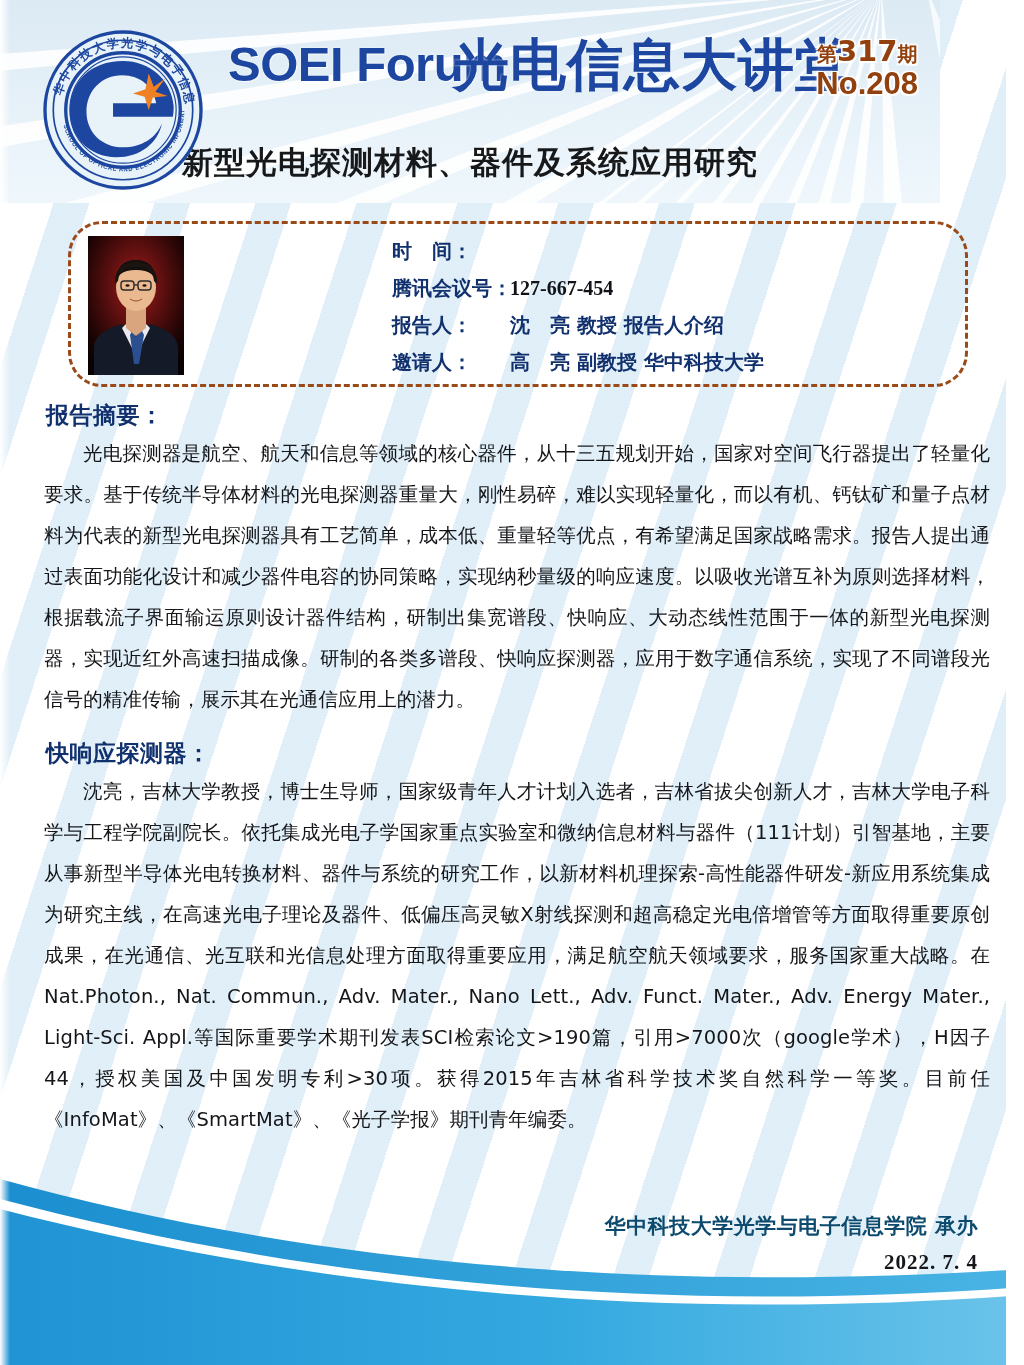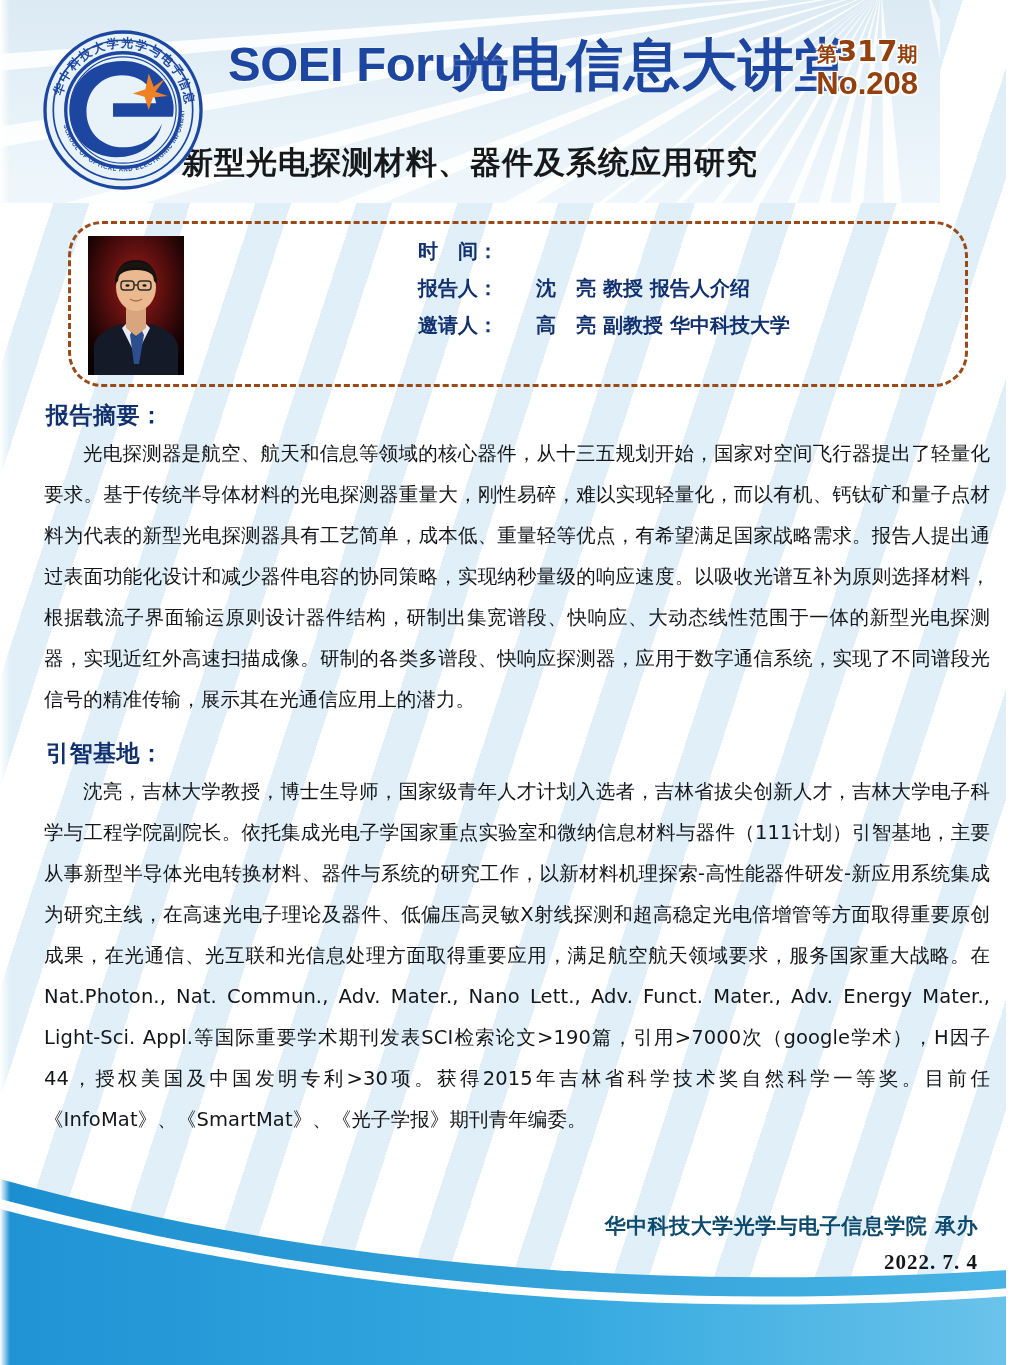--- a/index.html
+++ b/index.html
@@ -153,21 +153,21 @@
     left: 88px;
     top: 236px;
     width: 96px;
     height: 139px;
     z-index: 7;
     background: radial-gradient(ellipse 120% 90% at 50% 38%, #8f1414 0%, #5a0c0c 32%, #230505 62%, #0a0202 100%);
     overflow: hidden;
   }
   .info-lines {
     position: absolute;
-    left: 418px;
+    left: 392px;
     top: 238px;
     z-index: 7;
   }
   .info-line {
     display: flex;
     align-items: baseline;
     height: 37px;
     white-space: nowrap;
     font-family: "DejaVu Sans", "Liberation Sans", sans-serif;
   }
@@ -379,36 +379,40 @@
       <ellipse cx="56.5" cy="49.5" rx="2" ry="1.3" fill="#1d1410"></ellipse>
       <path d="M42 63 Q48 67 54 63" stroke="#a9674a" stroke-width="1.4" fill="none"></path>
     </svg>
   </div>
 
   <div class="info-lines">
     <div class="info-line">
       <span class="info-label">时　间：</span>
     </div>
     <div class="info-line">
+      <span class="info-label wide">腾讯会议号：</span>
+      <span class="info-value">127-667-454</span>
+    </div>
+    <div class="info-line">
       <span class="info-label">报告人：</span>
       <span class="info-value cn">沈　亮 教授  报告人介绍</span>
     </div>
     <div class="info-line">
       <span class="info-label">邀请人：</span>
       <span class="info-value cn">高　亮 副教授  华中科技大学</span>
     </div>
   </div>
 
   <div class="content">
     <div class="section-head">报告摘要：</div>
     <div class="para">光电探测器是航空、航天和信息等领域的核心器件，从十三五规划开始，国家对空间飞行器提出了轻量化要求。基于传统半导体材料的光电探测器重量大，刚性易碎，难以实现轻量化，而以有机、钙钛矿和量子点材料为代表的新型光电探测器具有工艺简单，成本低、重量轻等优点，有希望满足国家战略需求。报告人提出通过表面功能化设计和减少器件电容的协同策略，实现纳秒量级的响应速度。以吸收光谱互补为原则选择材料，根据载流子界面输运原则设计器件结构，研制出集宽谱段、快响应、大动态线性范围于一体的新型光电探测器，实现近红外高速扫描成像。研制的各类多谱段、快响应探测器，应用于数字通信系统，实现了不同谱段光信号的精准传输，展示其在光通信应用上的潜力。</div>
 
     <div class="spacer-sm"></div>
 
-    <div class="section-head">引智基地：</div>
+    <div class="section-head">快响应探测器：</div>
     <div class="para tight">沈亮，吉林大学教授，博士生导师，国家级青年人才计划入选者，吉林省拔尖创新人才，吉林大学电子科学与工程学院副院长。依托集成光电子学国家重点实验室和微纳信息材料与器件（111计划）引智基地，主要从事新型半导体光电转换材料、器件与系统的研究工作，以新材料机理探索-高性能器件研发-新应用系统集成为研究主线，在高速光电子理论及器件、低偏压高灵敏X射线探测和超高稳定光电倍增管等方面取得重要原创成果，在光通信、光互联和光信息处理方面取得重要应用，满足航空航天领域要求，服务国家重大战略。在Nat.Photon., Nat. Commun., Adv. Mater., Nano Lett., Adv. Funct. Mater., Adv. Energy Mater., Light-Sci. Appl.等国际重要学术期刊发表SCI检索论文&gt;190篇，引用&gt;7000次（google学术），H因子44，授权美国及中国发明专利&gt;30项。获得2015年吉林省科学技术奖自然科学一等奖。目前任《InfoMat》、《SmartMat》、《光子学报》期刊青年编委。</div>
   </div>
 
   <svg class="bottom-wave" viewBox="0 0 1024 200" preserveAspectRatio="none">
     <defs>
       <linearGradient id="wv1" x1="0" y1="0" x2="1" y2="0">
         <stop offset="0%" stop-color="#1f93d4"></stop>
         <stop offset="55%" stop-color="#34a9e0"></stop>
         <stop offset="100%" stop-color="#6cc4ea"></stop>
       </linearGradient>

